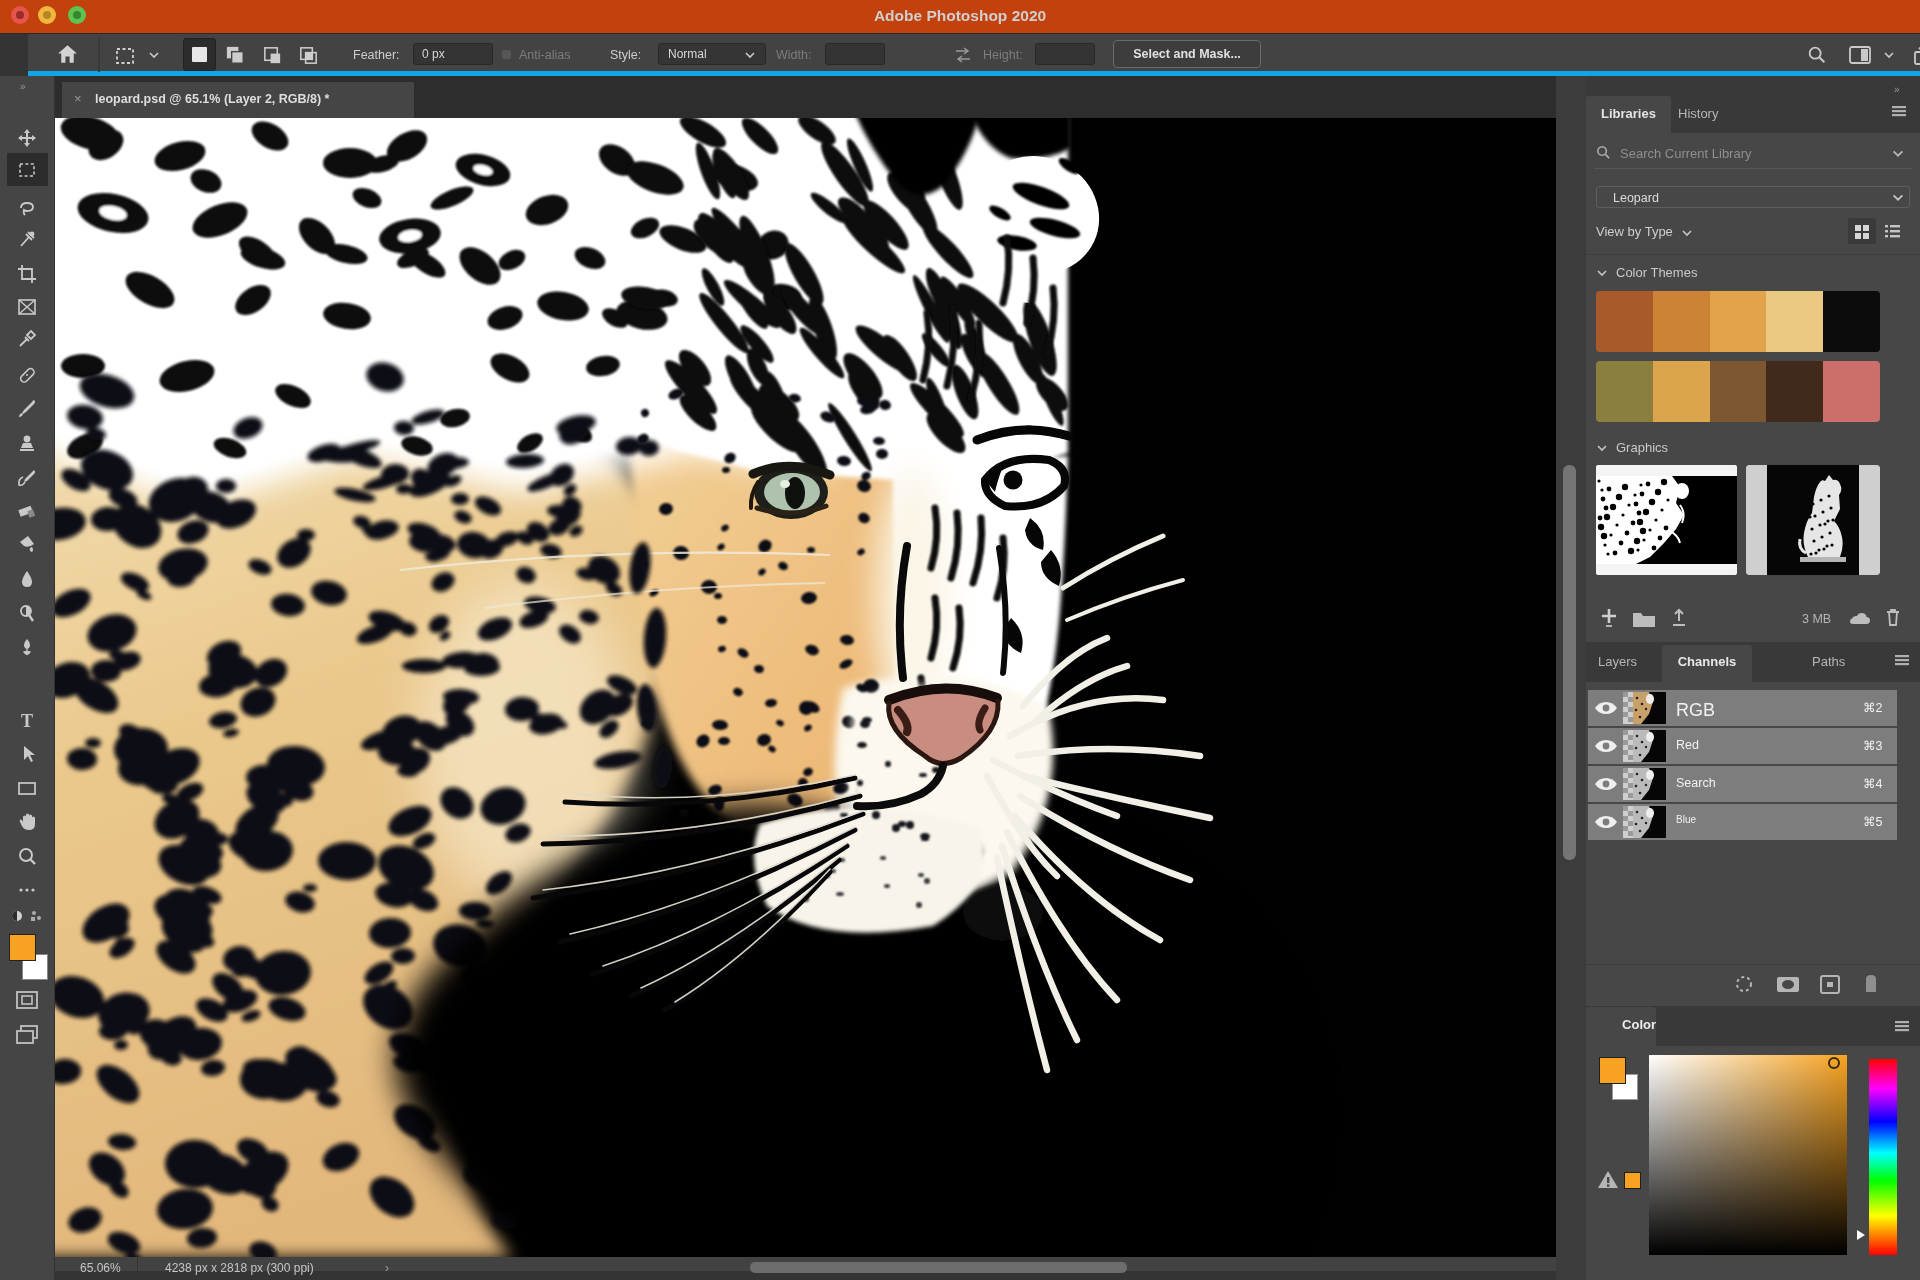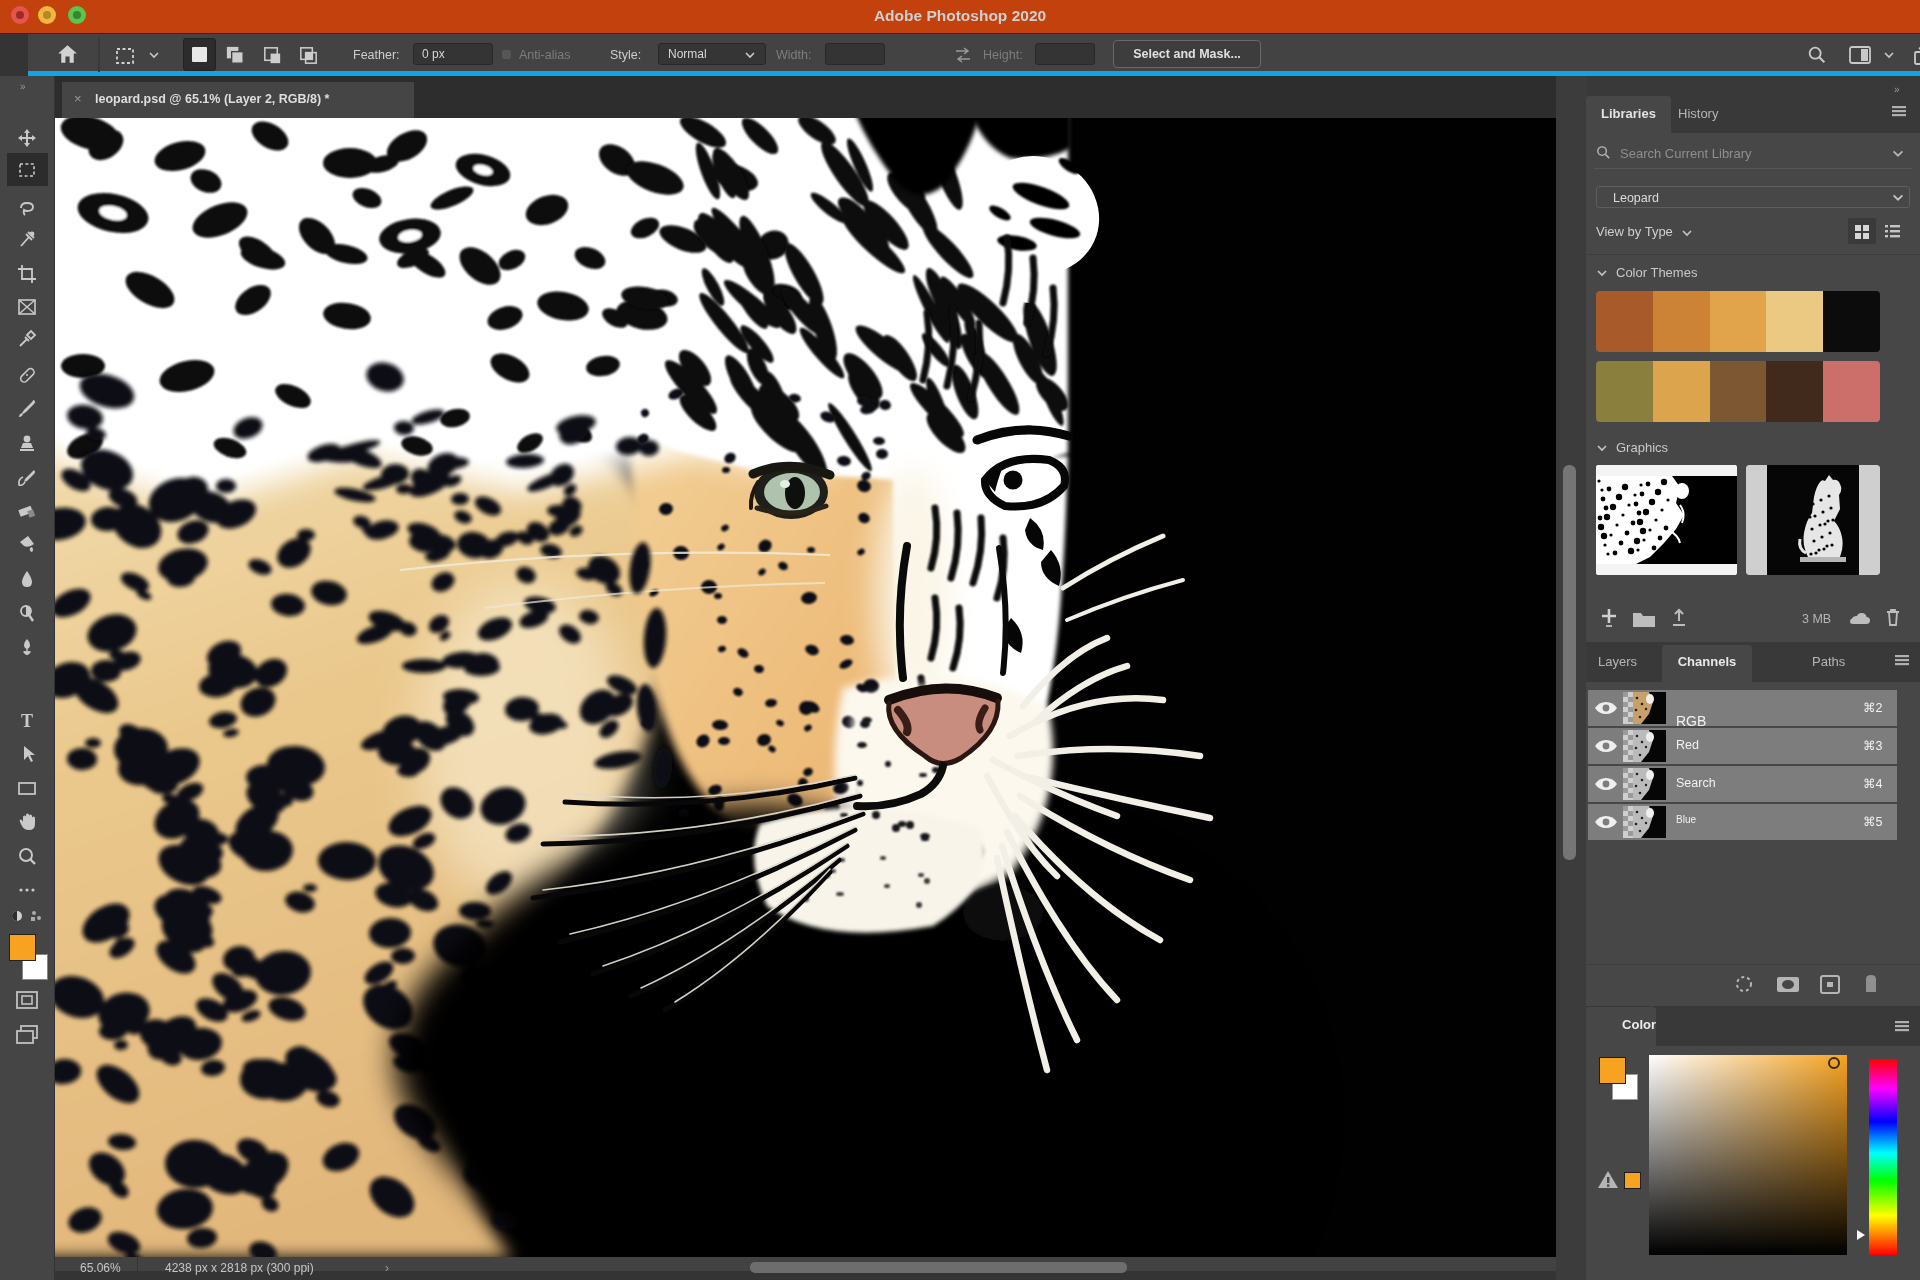--- a/index.html
+++ b/index.html
@@ -1036,21 +1036,21 @@
         <rect x="5" y="25" width="5" height="5"></rect>
       </g>
 <path d="M10 0 H26 L30 10 L26 22 L18 32 L10 32 Z" fill="#c8a06a"></path>
       <ellipse cx="27" cy="7" rx="4" ry="5" fill="#eee"></ellipse>
       <circle cx="14" cy="6" r="1.3" fill="#222"></circle>
       <circle cx="19" cy="12" r="1.3" fill="#222"></circle>
       <circle cx="13" cy="18" r="1.3" fill="#222"></circle>
       <circle cx="17" cy="25" r="1.3" fill="#222"></circle>
       <circle cx="23" cy="17" r="1.2" fill="#222"></circle>
     </svg>
-    <div class="abs" style="left:90px;top:624px;color:#f2f2f2;font-size:14px;margin-top:13px;">RGB</div>
+    <div class="abs" style="left:90px;top:624px;color:#f2f2f2;font-size:18px;">RGB</div>
     <div class="abs" style="left:277px;top:624px;color:#f2f2f2;font-size:12.5px;">⌘2</div>
     <div class="abs" style="left:2px;top:652px;width:309px;height:36px;background:#7d7d7d;"></div>
     <svg class="abs" style="left:8px;top:662px" width="24" height="16" viewBox="0 0 24 16">
       <path d="M12 2 Q19 2 23 8 Q19 14 12 14 Q5 14 1 8 Q5 2 12 2 Z" fill="#efefef"></path>
       <circle cx="12" cy="8" r="3.4" fill="#7d7d7d"></circle>
     </svg>
     <svg class="abs" style="left:37px;top:654px" width="43" height="32" viewBox="0 0 43 32">
       <rect width="43" height="32" fill="#060606"></rect>
 <rect x="0" y="0" width="10" height="32" fill="#cfcfcf"></rect>
       <g fill="#9a9a9a">

